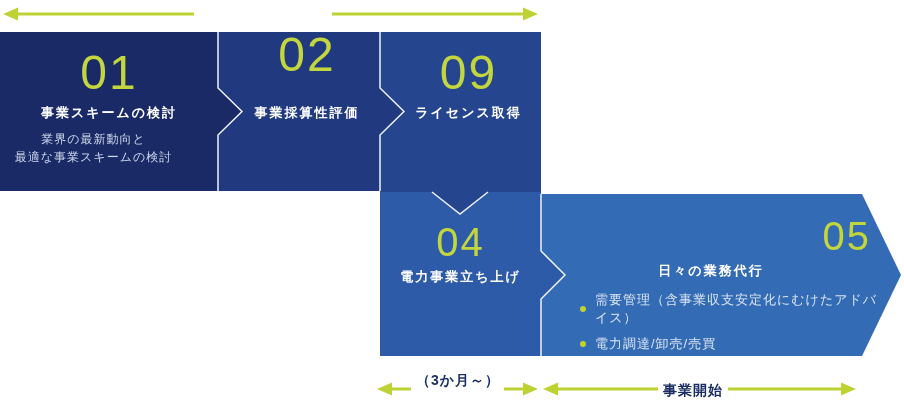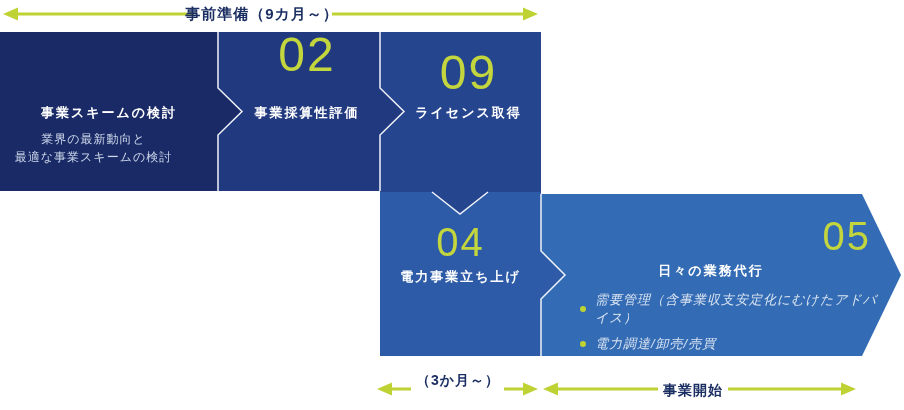--- a/index.html
+++ b/index.html
@@ -66,40 +66,40 @@
     </g>
 
     <g fill="#bfd234">
       <polygon points="543,389 558,382.5 558,395.5"></polygon>
       <rect x="556" y="387.5" width="102" height="3"></rect>
       <rect x="728" y="387.5" width="114" height="3"></rect>
       <polygon points="856,389 841,382.5 841,395.5"></polygon>
     </g>
   </svg>
 
-  <div class="txt center phase-label" style="left:162px;top:5px;width:200px;">事前準備（9カ月～）</div>
 
+  <div class="txt center step-num num-lg" style="left:0;top:49px;width:218px;">01</div>
   <div class="txt center step-title" style="left:0;top:104px;width:218px;">事業スキームの検討</div>
   <div class="txt center step-desc" style="left:0;top:130px;width:187px;">
     <div>業界の最新動向と</div>
     <div>最適な事業スキームの検討</div>
   </div>
 
   <div class="txt center step-num num-lg" style="left:226px;top:31px;width:162px;">02</div>
   <div class="txt center step-title" style="left:226px;top:104px;width:162px;">事業採算性評価</div>
 
   <div class="txt center step-num num-lg" style="left:388px;top:49px;width:161px;">09</div>
   <div class="txt center step-title" style="left:388px;top:104px;width:161px;">ライセンス取得</div>
 
   <div class="txt center step-num num-md" style="left:380px;top:222px;width:161px;">04</div>
   <div class="txt center step-title" style="left:380px;top:268px;width:161px;">電力事業立ち上げ</div>
 
   <div class="txt center step-num num-md" style="left:551px;top:216px;width:320px;text-align:right;">05</div>
   <div class="txt center step-title" style="left:551px;top:262px;width:320px;">日々の業務代行</div>
-  <div class="txt bullets" style="left:580px;top:291px;width:300px;font-style:italic;">
+  <div class="txt bullets" style="left:580px;top:291px;width:300px;">
     <div class="bullet-row">
       <span class="dot"></span>
       <span>需要管理（含事業収支安定化にむけたアドバイス）</span>
     </div>
     <div class="bullet-row">
       <span class="dot"></span>
       <span>電力調達/卸売/売買</span>
     </div>
   </div>
 

